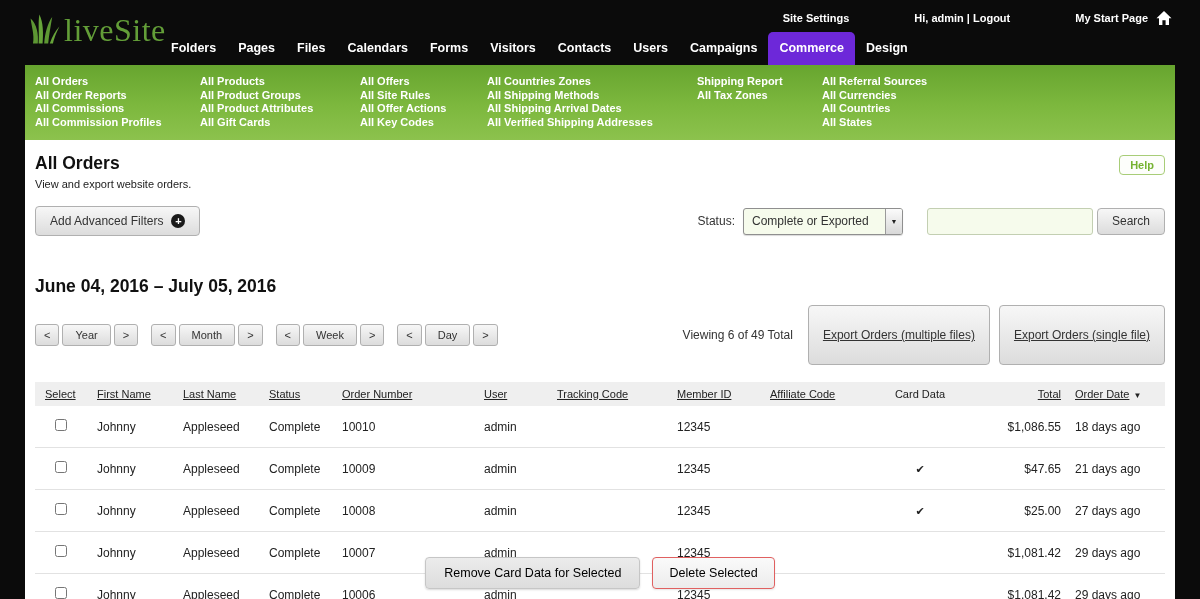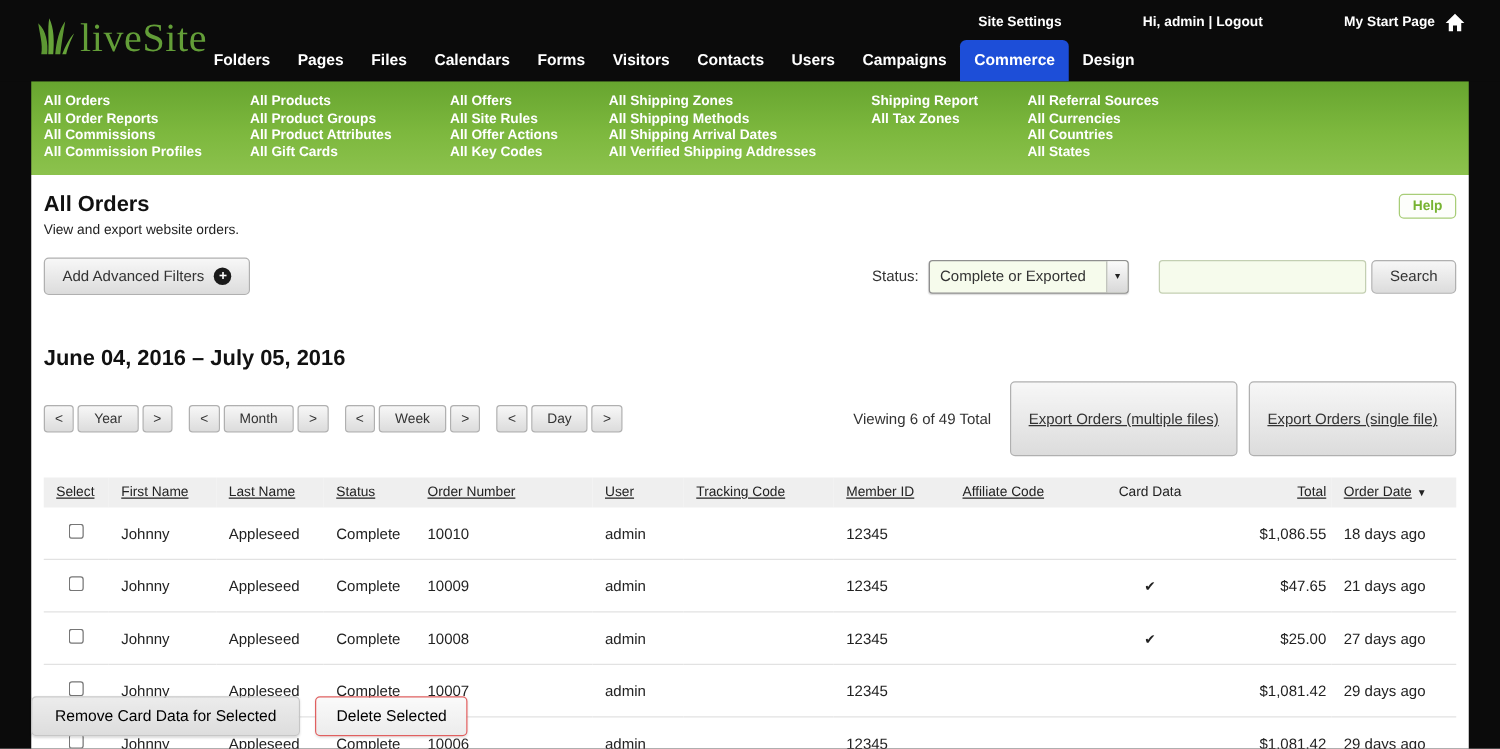--- a/index.html
+++ b/index.html
@@ -5,21 +5,21 @@
   * { margin:0; padding:0; box-sizing:border-box; }
   html,body { width:1200px; height:599px; overflow:hidden; }
   body { background:#0b0b0b; font-family:"Liberation Sans", sans-serif; color:#333; }
 
   
   .topbar { position:relative; height:65px; background:#0b0b0b; }
   .logo { position:absolute; left:30px; top:13px; display:flex; align-items:flex-end; gap:4px; }
   .logo-text { font-family:"Liberation Serif", serif; font-size:32px; color:#639e38; letter-spacing:0.5px; line-height:30px; }
   .topnav { position:absolute; left:160px; bottom:0; display:flex; align-items:flex-end; }
   .topnav .tab { color:#fff; font-size:12.5px; font-weight:bold; padding:9px 11px 10px; cursor:pointer; }
-  .topnav .tab.active { background:#1d4ed8; border-radius:5px 5px 0 0; }
+  .topnav .tab.active { background:#6d28d9; border-radius:5px 5px 0 0; }
   .topright { position:absolute; right:52px; top:12px; display:flex; gap:18px; }
   .topright .tlink { color:#fff; font-size:11px; font-weight:bold; cursor:pointer;padding-left:47px; }
   .home { position:absolute; right:28px; top:10px; width:16px; height:16px; cursor:pointer; }
 
   
   .subnav { margin:0 25px; height:75px; background:linear-gradient(180deg,#67a52f 0%,#7db83e 55%,#8cc24d 100%); display:flex; padding:10px 0 0 10px; }
   .subnav .col { display:flex; flex-direction:column; }
   .subnav .col a { color:#fff; font-size:11px; font-weight:bold; line-height:13.5px; text-decoration:none; cursor:pointer; white-space:nowrap; }
   .c1{width:165px;} .c2{width:160px;} .c3{width:127px;} .c4{width:210px;} .c5{width:125px;} .c6{flex:1;}
 
@@ -58,21 +58,21 @@
   th .hlink { text-decoration:underline; cursor:pointer; }
   th.no-sort { text-decoration:none; }
   th.col-card, td.col-card { text-align:center; padding-left:0; }
   th.col-total, td.col-total { text-align:right; padding-left:0; padding-right:4px; }
   td { font-size:12px; padding:13px 0 13px 10px; border-bottom:1px solid #e2e2e2; color:#222; white-space:nowrap; overflow:hidden; }
   td.cell-check input { margin-left:10px; width:12px; height:12px; cursor:pointer; }
   .sort-arrow { font-size:8px; margin-left:4px; }
   .checkmark { font-size:11px; color:#222; }
 
   
-  .actions { position:absolute; left:0; right:0; top:417px; display:flex; gap:12px; z-index:5; }
+  .actions { position:absolute; left:0; right:0; top:417px; display:flex; justify-content:center; gap:12px; z-index:5; }
   .remove-card-btn { font-size:12.5px; padding:8px 18px; background:linear-gradient(180deg,#ececec,#dddddd); border:1px solid #c6c6c6; border-radius:4px; box-shadow:0 1px 2px rgba(0,0,0,0.15); cursor:pointer; }
   .delete-btn { font-size:12.5px; padding:8px 16px; background:linear-gradient(180deg,#fafafa,#ececec); border:1px solid #e06060; border-radius:4px; box-shadow:0 1px 2px rgba(0,0,0,0.1); cursor:pointer; }
 </style>
 </head>
 <body>
 
 <div class="topbar">
   <div class="logo">
     <svg width="30" height="32" viewBox="0 0 36 40">
       <path d="M3 38 C5 28 1 16 0 7 C8 14 10 27 9 38 Z" fill="#5d9733"></path>
@@ -120,21 +120,21 @@
     <a>All Product Attributes</a>
     <a>All Gift Cards</a>
   </div>
   <div class="col c3">
     <a>All Offers</a>
     <a>All Site Rules</a>
     <a>All Offer Actions</a>
     <a>All Key Codes</a>
   </div>
   <div class="col c4">
-    <a>All Shipping Zones</a>
+    <a>All Countries Zones</a>
     <a>All Shipping Methods</a>
     <a>All Shipping Arrival Dates</a>
     <a>All Verified Shipping Addresses</a>
   </div>
   <div class="col c5">
     <a>Shipping Report</a>
     <a>All Tax Zones</a>
   </div>
   <div class="col c6">
     <a>All Referral Sources</a>

